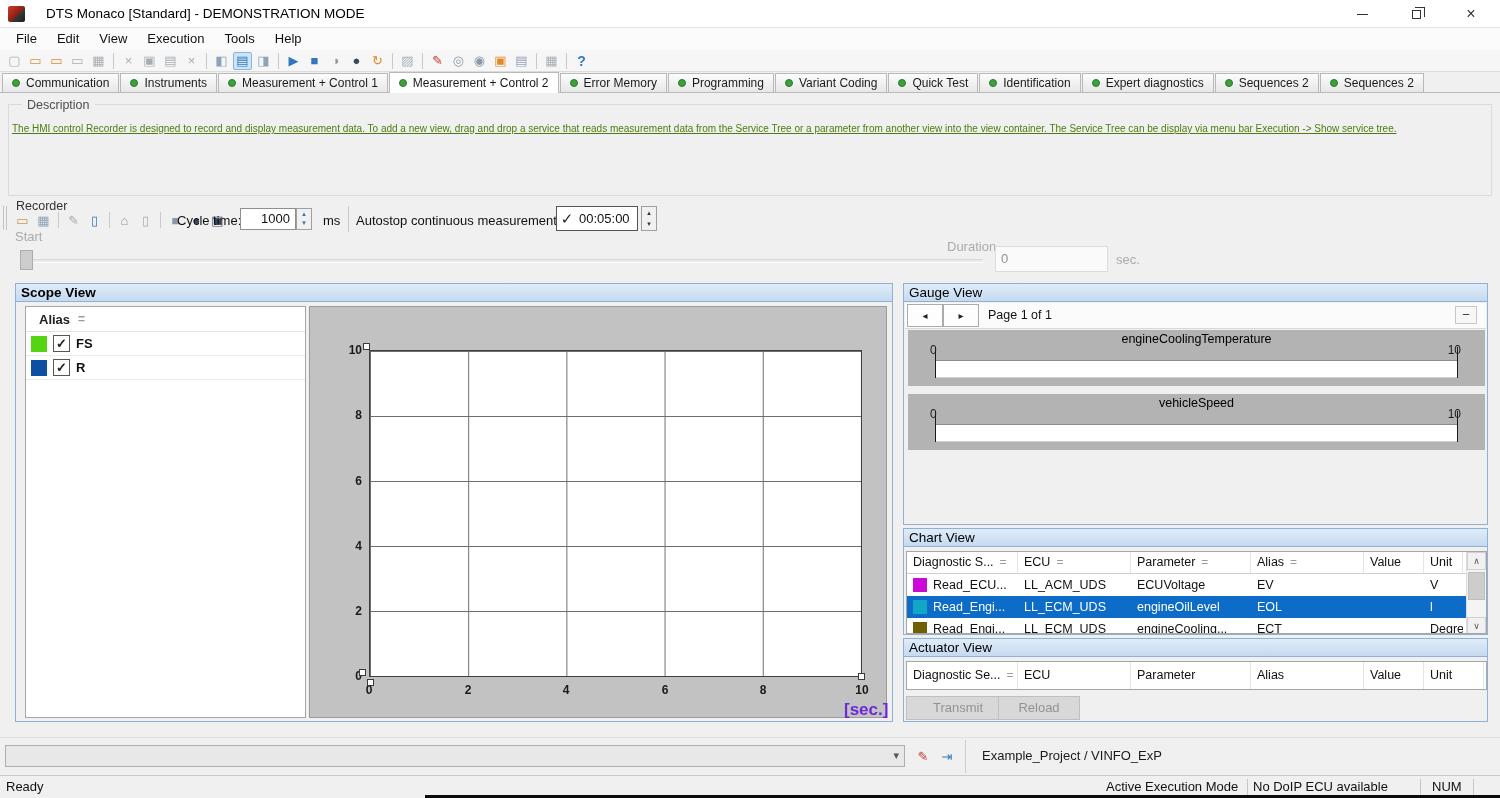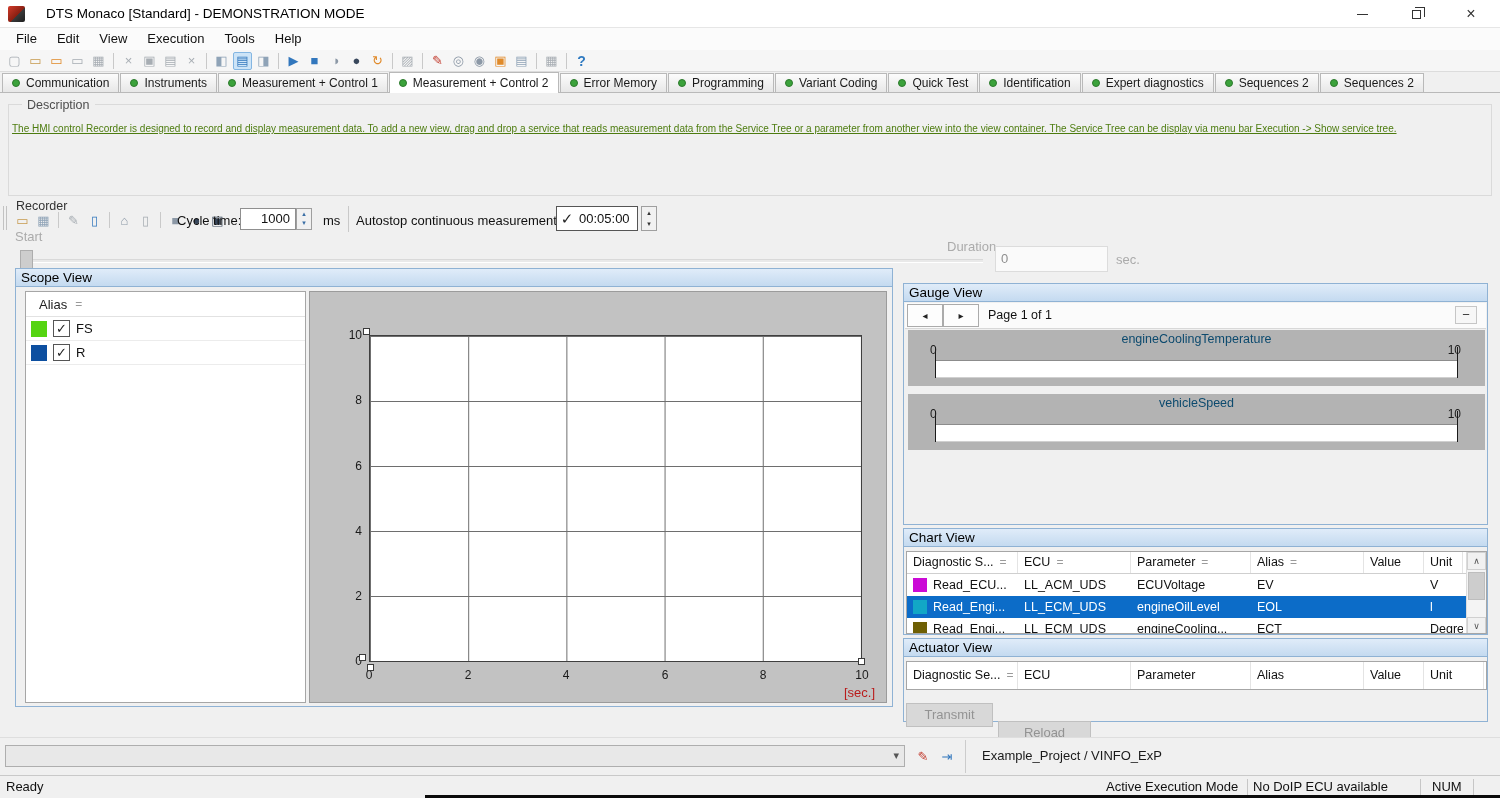--- a/index.html
+++ b/index.html
@@ -67,26 +67,26 @@
   .sig-row { height:24px; border-bottom:1px solid #ececec; display:flex; align-items:center; padding-left:5px; gap:6px; }
   .swatch16 { width:16px; height:16px; }
   .cbx17 { width:17px; height:17px; font-size:13px; }
   .chart-region { left:293px; top:22px; width:578px; height:412px; background:#c2c2c2; border:1px solid #9b9b9b; }
   .plot { position:absolute; left:59px; top:43px; width:493px; height:327px; background:#fff; border:1px solid #3f3f3f;
           background-image:linear-gradient(to right,#6e6e6e 1px,transparent 1px),linear-gradient(to bottom,#6e6e6e 1px,transparent 1px);
           background-size:20% 20%; }
   .ytick { position:absolute; width:26px; text-align:right; font-size:12px; color:#1a1a1a; }
   .xtick { position:absolute; width:24px; text-align:center; font-size:12px; color:#1a1a1a; }
   .handle { position:absolute; width:7px; height:7px; background:#fff; border:1px solid #3a3a3a; }
-  .sec-label { position:absolute; font-size:13px; color:#b91c1c; }
+  .sec-label { position:absolute; font-size:17px; color:#6d28d9; }
 
   
   .navbtn { position:absolute; width:36px; height:23px; background:#fdfdfd; border:1px solid #ababab; text-align:center; line-height:21px; font-size:10px; color:#222; }
   .gauge-block { position:absolute; left:4px; width:577px; height:56px; background:#b3b3b3; }
-  .g-title { text-align:center; font-size:12.5px; color:#0c4a6e; padding-top:2px; }
+  .g-title { text-align:center; font-size:12.5px; color:#000000; padding-top:2px; }
   .g-minmax { position:absolute; top:13px; font-size:12px; color:#1c1c1c; }
   .g-tick { position:absolute; top:17px; height:31px; width:1px; background:#1a1a1a; }
   .g-bar { position:absolute; left:28px; right:28px; top:30px; height:18px; background:#fff; border-top:1px solid #8c8c8c; border-bottom:1px solid #d0d0d0; }
   .minus-btn { position:absolute; width:22px; height:18px; border:1px solid #c6c6c6; background:#f7f7f7; text-align:center; line-height:16px; font-size:13px; color:#333; }
 
   
   .tbl { position:absolute; background:#fff; border:1px solid #a6a6a6; overflow:hidden; }
   .trow { display:flex; height:22px; line-height:21px; font-size:12.5px; }
   .thead { border-bottom:1px solid #cfcfcf; color:#111; }
   .thead .cell { border-right:1px solid #e4e4e4; }
@@ -263,21 +263,21 @@
     <span style="line-height:11px; color:#333;">▾</span>
   </div>
 
   <div class="abs lbl-dis" style="left:15px; top:229px;">Start</div>
   <div class="abs slider-track"></div>
   <div class="abs slider-handle"></div>
   <div class="abs lbl-dis" style="left:947px; top:239px;">Duration</div>
   <div class="abs dur-input">0</div>
   <div class="abs lbl-dis" style="left:1116px; top:252px;">sec.</div>
 
-  <div class="abs panel" style="left:15px; top:268px; width:878px; height:439px;">
+  <div class="abs panel" style="left:15px; top:283px; width:878px; height:439px;font-weight:bold;">
     <div class="panel-header">Scope View</div>
 
     <div class="abs alias-box">
       <div class="alias-header">
         <span>Alias</span>
         <span class="filter">=</span>
       </div>
       <div class="sig-row">
         <span class="swatch16" style="background-color: rgb(85, 212, 17);"></span>
         <span class="checkbox cbx17">✓</span>
@@ -425,22 +425,22 @@
             <span>Alias</span>
           </div>
         <div class="cell w5">
             <span>Value</span>
           </div>
         <div class="cell w6a">
             <span>Unit</span>
           </div>
       </div>
     </div>
-    <div class="act-btn" style="left:2px;  top:64px; width:87px;">Transmit</div>
-    <div class="act-btn" style="left:94px; top:57px; width:93px;margin-top:25px;">Reload</div>
+    <div class="act-btn" style="left:2px;  top:57px; width:104px;">Transmit</div>
+    <div class="act-btn" style="left:94px; top:57px; width:82px;">Reload</div>
   </div>
 
   <div class="abs footer">
     <div class="combo">
       <span class="combo-arrow">▾</span>
     </div>
     <span class="f-icon c-red" style="left:913px;">✎</span>
     <span class="f-icon c-blue" style="left:937px;">⇥</span>
     <div class="fsep" style="left:965px;"></div>
     <div class="proj-label">Example_Project / VINFO_ExP</div>

